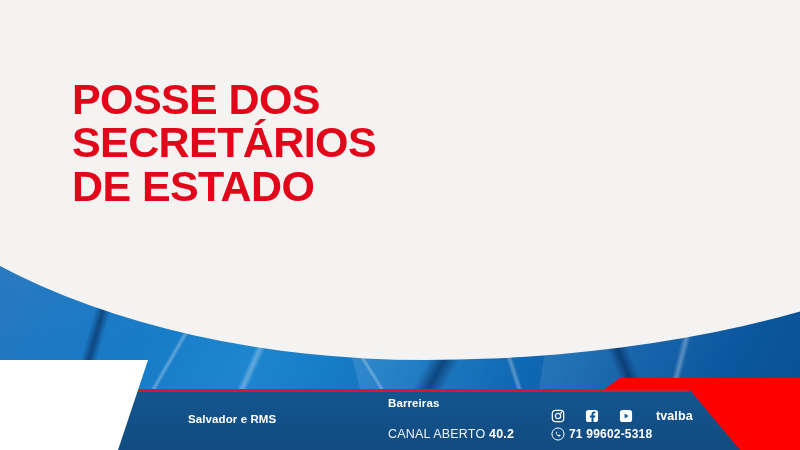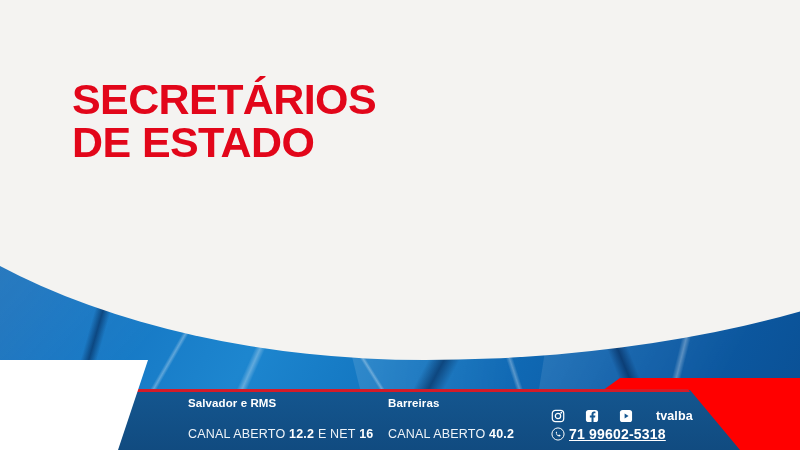--- a/index.html
+++ b/index.html
@@ -139,24 +139,23 @@
     height: 17px;
     margin-top: 1px;
   }
   .handle {
     font-size: 12.5px;
     font-weight: bold;
     margin-left: 3px;
     letter-spacing: 0.1px;
   }
   .phone {
-    font-size: 14px;
+    font-size: 12px;
     font-weight: bold;
     letter-spacing: 0.2px;
-    text-decoration: underline;
   }
   .si { display: block; }
 </style>
 </head>
 <body>
 
 <div id="stage">
 
   <div class="bg-base"></div>
 
@@ -170,38 +169,33 @@
 
   <div class="bg-streak" style="left:250px; top:150px; width:10px; height:420px; transform:rotate(24deg);"></div>
   <div class="bg-streak" style="left:500px; top:130px; width:7px; height:420px; transform:rotate(-18deg);"></div>
   <div class="bg-streak" style="left:690px; top:90px; width:9px; height:430px; transform:rotate(14deg);"></div>
   <div class="bg-streak" style="left:150px; top:250px; width:6px; height:280px; transform:rotate(30deg);"></div>
   <div class="bg-streak" style="left:380px; top:260px; width:5px; height:260px; transform:rotate(-32deg);"></div>
 
   <div class="hero-white"></div>
 
   <div class="headline">
+    <span>POSSE DOS</span>
     <span>SECRETÁRIOS</span>
     <span>DE ESTADO</span>
   </div>
 
   <div class="footer-red-wedge"></div>
   <div class="footer-blue"></div>
   <div class="footer-redline"></div>
 
   <div class="logo-panel"></div>
 
   <div class="f-block" id="blk-salvador">
     <div class="f-title">Salvador e RMS</div>
-    <div class="f-sub">
-      <span>CANAL ABERTO</span>
-      <b>12.2</b>
-      <span>E NET</span>
-      <b>16</b>
-    </div>
   </div>
 
   <div class="f-block" id="blk-barreiras">
     <div class="f-title">Barreiras</div>
     <div class="f-sub">
       <span>CANAL ABERTO</span>
       <b>40.2</b>
     </div>
   </div>
 

